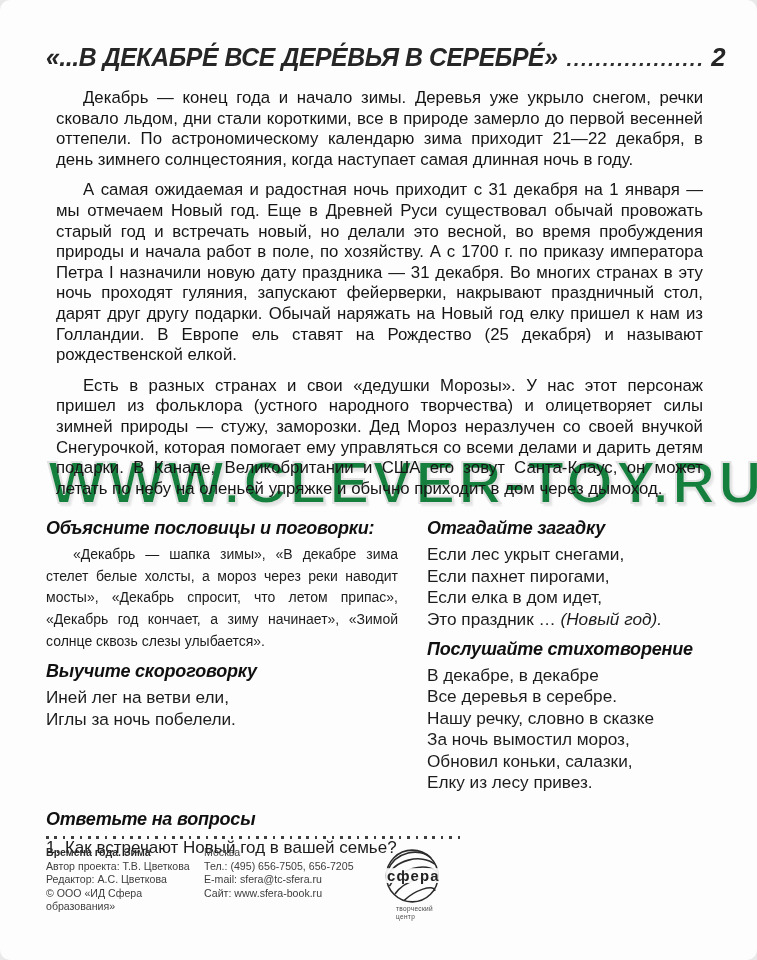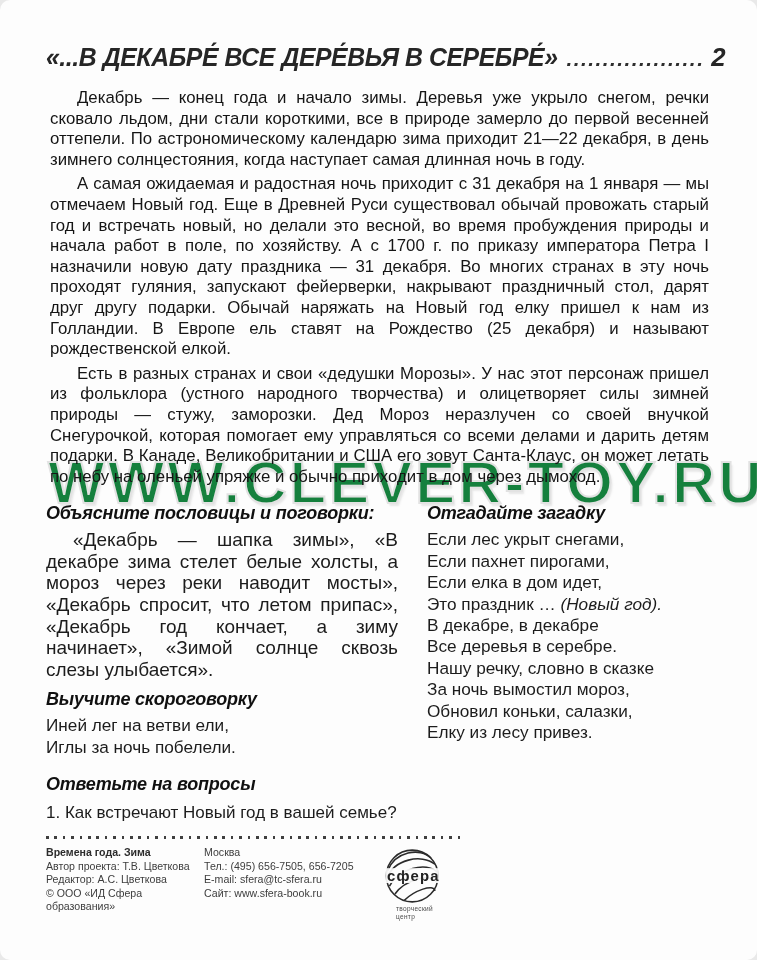--- a/index.html
+++ b/index.html
@@ -31,34 +31,34 @@
     display:flex; align-items:baseline; white-space:nowrap;
     font-weight:bold; font-style:italic;
     font-size:25px; letter-spacing:-0.4px; color:#262626;
     transform:scaleX(0.99); transform-origin:left;
     margin:2px 0 15px 0;
   }
   .title-leader { margin:0 7px 0 9px; font-size:21px; letter-spacing:1.5px; color:#2e2e2e; }
   .title-num { font-size:26px; }
   
   .intro p {
-    margin:4px; font-size:16.8px; line-height:20.6px;
+    margin:10px; font-size:16.8px; line-height:20.6px;
     text-align:justify; text-indent:27px; color:#151515;
   }
   
   .cols {
     display:grid; grid-template-columns:352px 1fr; column-gap:29px;
     margin-top:7px;
   }
   .subhead {
     font-weight:bold; font-style:italic; font-size:18px;
     color:#101010; margin:9px 0 5px 0; letter-spacing:-0.2px;
   }
   .proverbs-text {
-    margin:0; font-size:19px; line-height:21.6px;
+    margin:0; font-size:14px; line-height:21.6px;
     text-align:justify; text-indent:27px;
   }
   .verse-line { font-size:17.2px; line-height:21.4px; }
   .riddle-answer { font-style:italic; }
   .poem-author {
     font-style:italic; font-size:17.2px; text-align:right;
     padding-right:22px; margin-top:6px;
   }
   
   .questions { margin-top:16px; }
@@ -116,20 +116,21 @@
         <div class="subhead">Отгадайте загадку</div>
         <div>
           <div class="verse-line">Если лес укрыт снегами,</div>
           <div class="verse-line">Если пахнет пирогами,</div>
           <div class="verse-line">Если елка в дом идет,</div>
           <div class="verse-line">
             <span>Это праздник … </span><span class="riddle-answer">(Новый год).</span>
           </div>
         </div>
 
+        <div class="subhead">Послушайте стихотворение</div>
         <div>
           <div class="verse-line">В декабре, в декабре</div>
           <div class="verse-line">Все деревья в серебре.</div>
           <div class="verse-line">Нашу речку, словно в сказке</div>
           <div class="verse-line">За ночь вымостил мороз,</div>
           <div class="verse-line">Обновил коньки, салазки,</div>
           <div class="verse-line">Елку из лесу привез.</div>
         </div>
       </div>
     </div>

